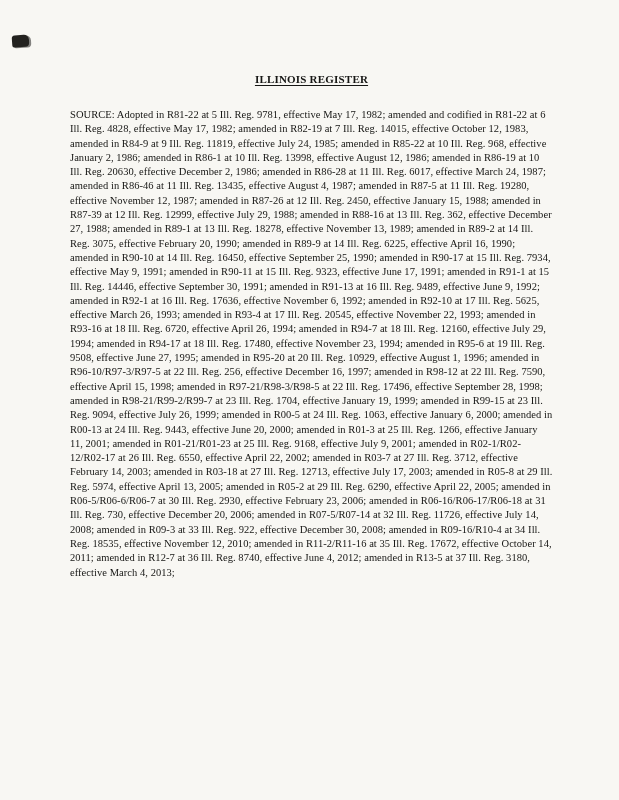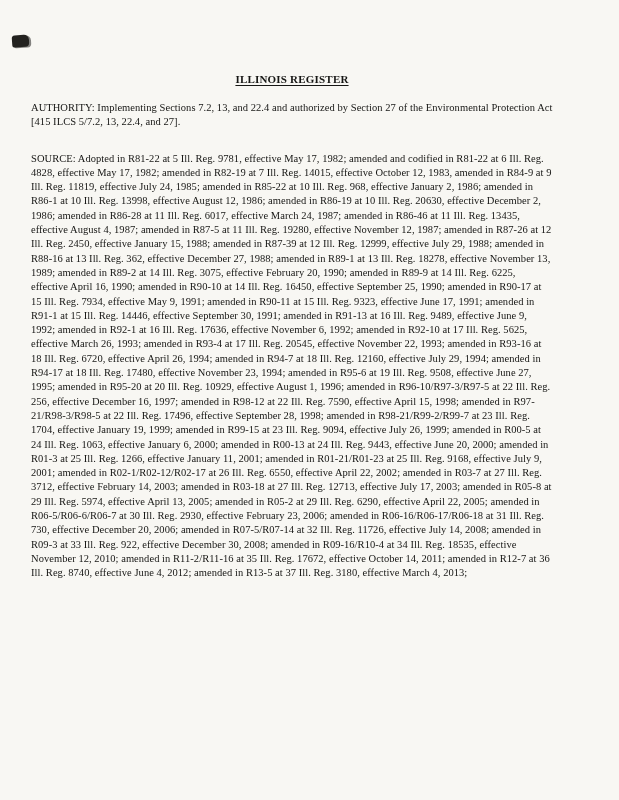--- a/index.html
+++ b/index.html
@@ -11,21 +11,21 @@
     height: 800px;
     background: #f8f7f3;
     font-family: "Liberation Serif", serif;
     color: #161614;
     position: relative;
     overflow: hidden;
   }
   .page {
     position: absolute;
     inset: 0;
-    padding: 0 66px 0 31px;
+    padding: 0 66px 0 70px;
     box-sizing: border-box;
     font-family: Liberation Serif, serif;
   }
   .scan-artifact {
     position: absolute;
     left: 12px;
     top: 35px;
     width: 17px;
     height: 12px;
     background: #23221f;
@@ -74,17 +74,16 @@
 <div class="page">
 
   <div class="scan-artifact"></div>
 
   <div class="heading register">
     <span class="underlined">ILLINOIS REGISTER</span>
   </div>
 
 
 
-  <p class="para authority">AUTHORITY: Implementing Sections 7.2, 13, and 22.4 and authorized by Section 27 of the Environmental Protection Act [415 ILCS 5/7.2, 13, 22.4, and 27].</p>
 
   <p class="para source">SOURCE: Adopted in R81-22 at 5 Ill. Reg. 9781, effective May 17, 1982; amended and codified in R81-22 at 6 Ill. Reg. 4828, effective May 17, 1982; amended in R82-19 at 7 Ill. Reg. 14015, effective October 12, 1983, amended in R84-9 at 9 Ill. Reg. 11819, effective July 24, 1985; amended in R85-22 at 10 Ill. Reg. 968, effective January 2, 1986; amended in R86-1 at 10 Ill. Reg. 13998, effective August 12, 1986; amended in R86-19 at 10 Ill. Reg. 20630, effective December 2, 1986; amended in R86-28 at 11 Ill. Reg. 6017, effective March 24, 1987; amended in R86-46 at 11 Ill. Reg. 13435, effective August 4, 1987; amended in R87-5 at 11 Ill. Reg. 19280, effective November 12, 1987; amended in R87-26 at 12 Ill. Reg. 2450, effective January 15, 1988; amended in R87-39 at 12 Ill. Reg. 12999, effective July 29, 1988; amended in R88-16 at 13 Ill. Reg. 362, effective December 27, 1988; amended in R89-1 at 13 Ill. Reg. 18278, effective November 13, 1989; amended in R89-2 at 14 Ill. Reg. 3075, effective February 20, 1990; amended in R89-9 at 14 Ill. Reg. 6225, effective April 16, 1990; amended in R90-10 at 14 Ill. Reg. 16450, effective September 25, 1990; amended in R90-17 at 15 Ill. Reg. 7934, effective May 9, 1991; amended in R90-11 at 15 Ill. Reg. 9323, effective June 17, 1991; amended in R91-1 at 15 Ill. Reg. 14446, effective September 30, 1991; amended in R91-13 at 16 Ill. Reg. 9489, effective June 9, 1992; amended in R92-1 at 16 Ill. Reg. 17636, effective November 6, 1992; amended in R92-10 at 17 Ill. Reg. 5625, effective March 26, 1993; amended in R93-4 at 17 Ill. Reg. 20545, effective November 22, 1993; amended in R93-16 at 18 Ill. Reg. 6720, effective April 26, 1994; amended in R94-7 at 18 Ill. Reg. 12160, effective July 29, 1994; amended in R94-17 at 18 Ill. Reg. 17480, effective November 23, 1994; amended in R95-6 at 19 Ill. Reg. 9508, effective June 27, 1995; amended in R95-20 at 20 Ill. Reg. 10929, effective August 1, 1996; amended in R96-10/R97-3/R97-5 at 22 Ill. Reg. 256, effective December 16, 1997; amended in R98-12 at 22 Ill. Reg. 7590, effective April 15, 1998; amended in R97-21/R98-3/R98-5 at 22 Ill. Reg. 17496, effective September 28, 1998; amended in R98-21/R99-2/R99-7 at 23 Ill. Reg. 1704, effective January 19, 1999; amended in R99-15 at 23 Ill. Reg. 9094, effective July 26, 1999; amended in R00-5 at 24 Ill. Reg. 1063, effective January 6, 2000; amended in R00-13 at 24 Ill. Reg. 9443, effective June 20, 2000; amended in R01-3 at 25 Ill. Reg. 1266, effective January 11, 2001; amended in R01-21/R01-23 at 25 Ill. Reg. 9168, effective July 9, 2001; amended in R02-1/R02-12/R02-17 at 26 Ill. Reg. 6550, effective April 22, 2002; amended in R03-7 at 27 Ill. Reg. 3712, effective February 14, 2003; amended in R03-18 at 27 Ill. Reg. 12713, effective July 17, 2003; amended in R05-8 at 29 Ill. Reg. 5974, effective April 13, 2005; amended in R05-2 at 29 Ill. Reg. 6290, effective April 22, 2005; amended in R06-5/R06-6/R06-7 at 30 Ill. Reg. 2930, effective February 23, 2006; amended in R06-16/R06-17/R06-18 at 31 Ill. Reg. 730, effective December 20, 2006; amended in R07-5/R07-14 at 32 Ill. Reg. 11726, effective July 14, 2008; amended in R09-3 at 33 Ill. Reg. 922, effective December 30, 2008; amended in R09-16/R10-4 at 34 Ill. Reg. 18535, effective November 12, 2010; amended in R11-2/R11-16 at 35 Ill. Reg. 17672, effective October 14, 2011; amended in R12-7 at 36 Ill. Reg. 8740, effective June 4, 2012; amended in R13-5 at 37 Ill. Reg. 3180, effective March 4, 2013;</p>
 
 </div>
 
 </body></html>

